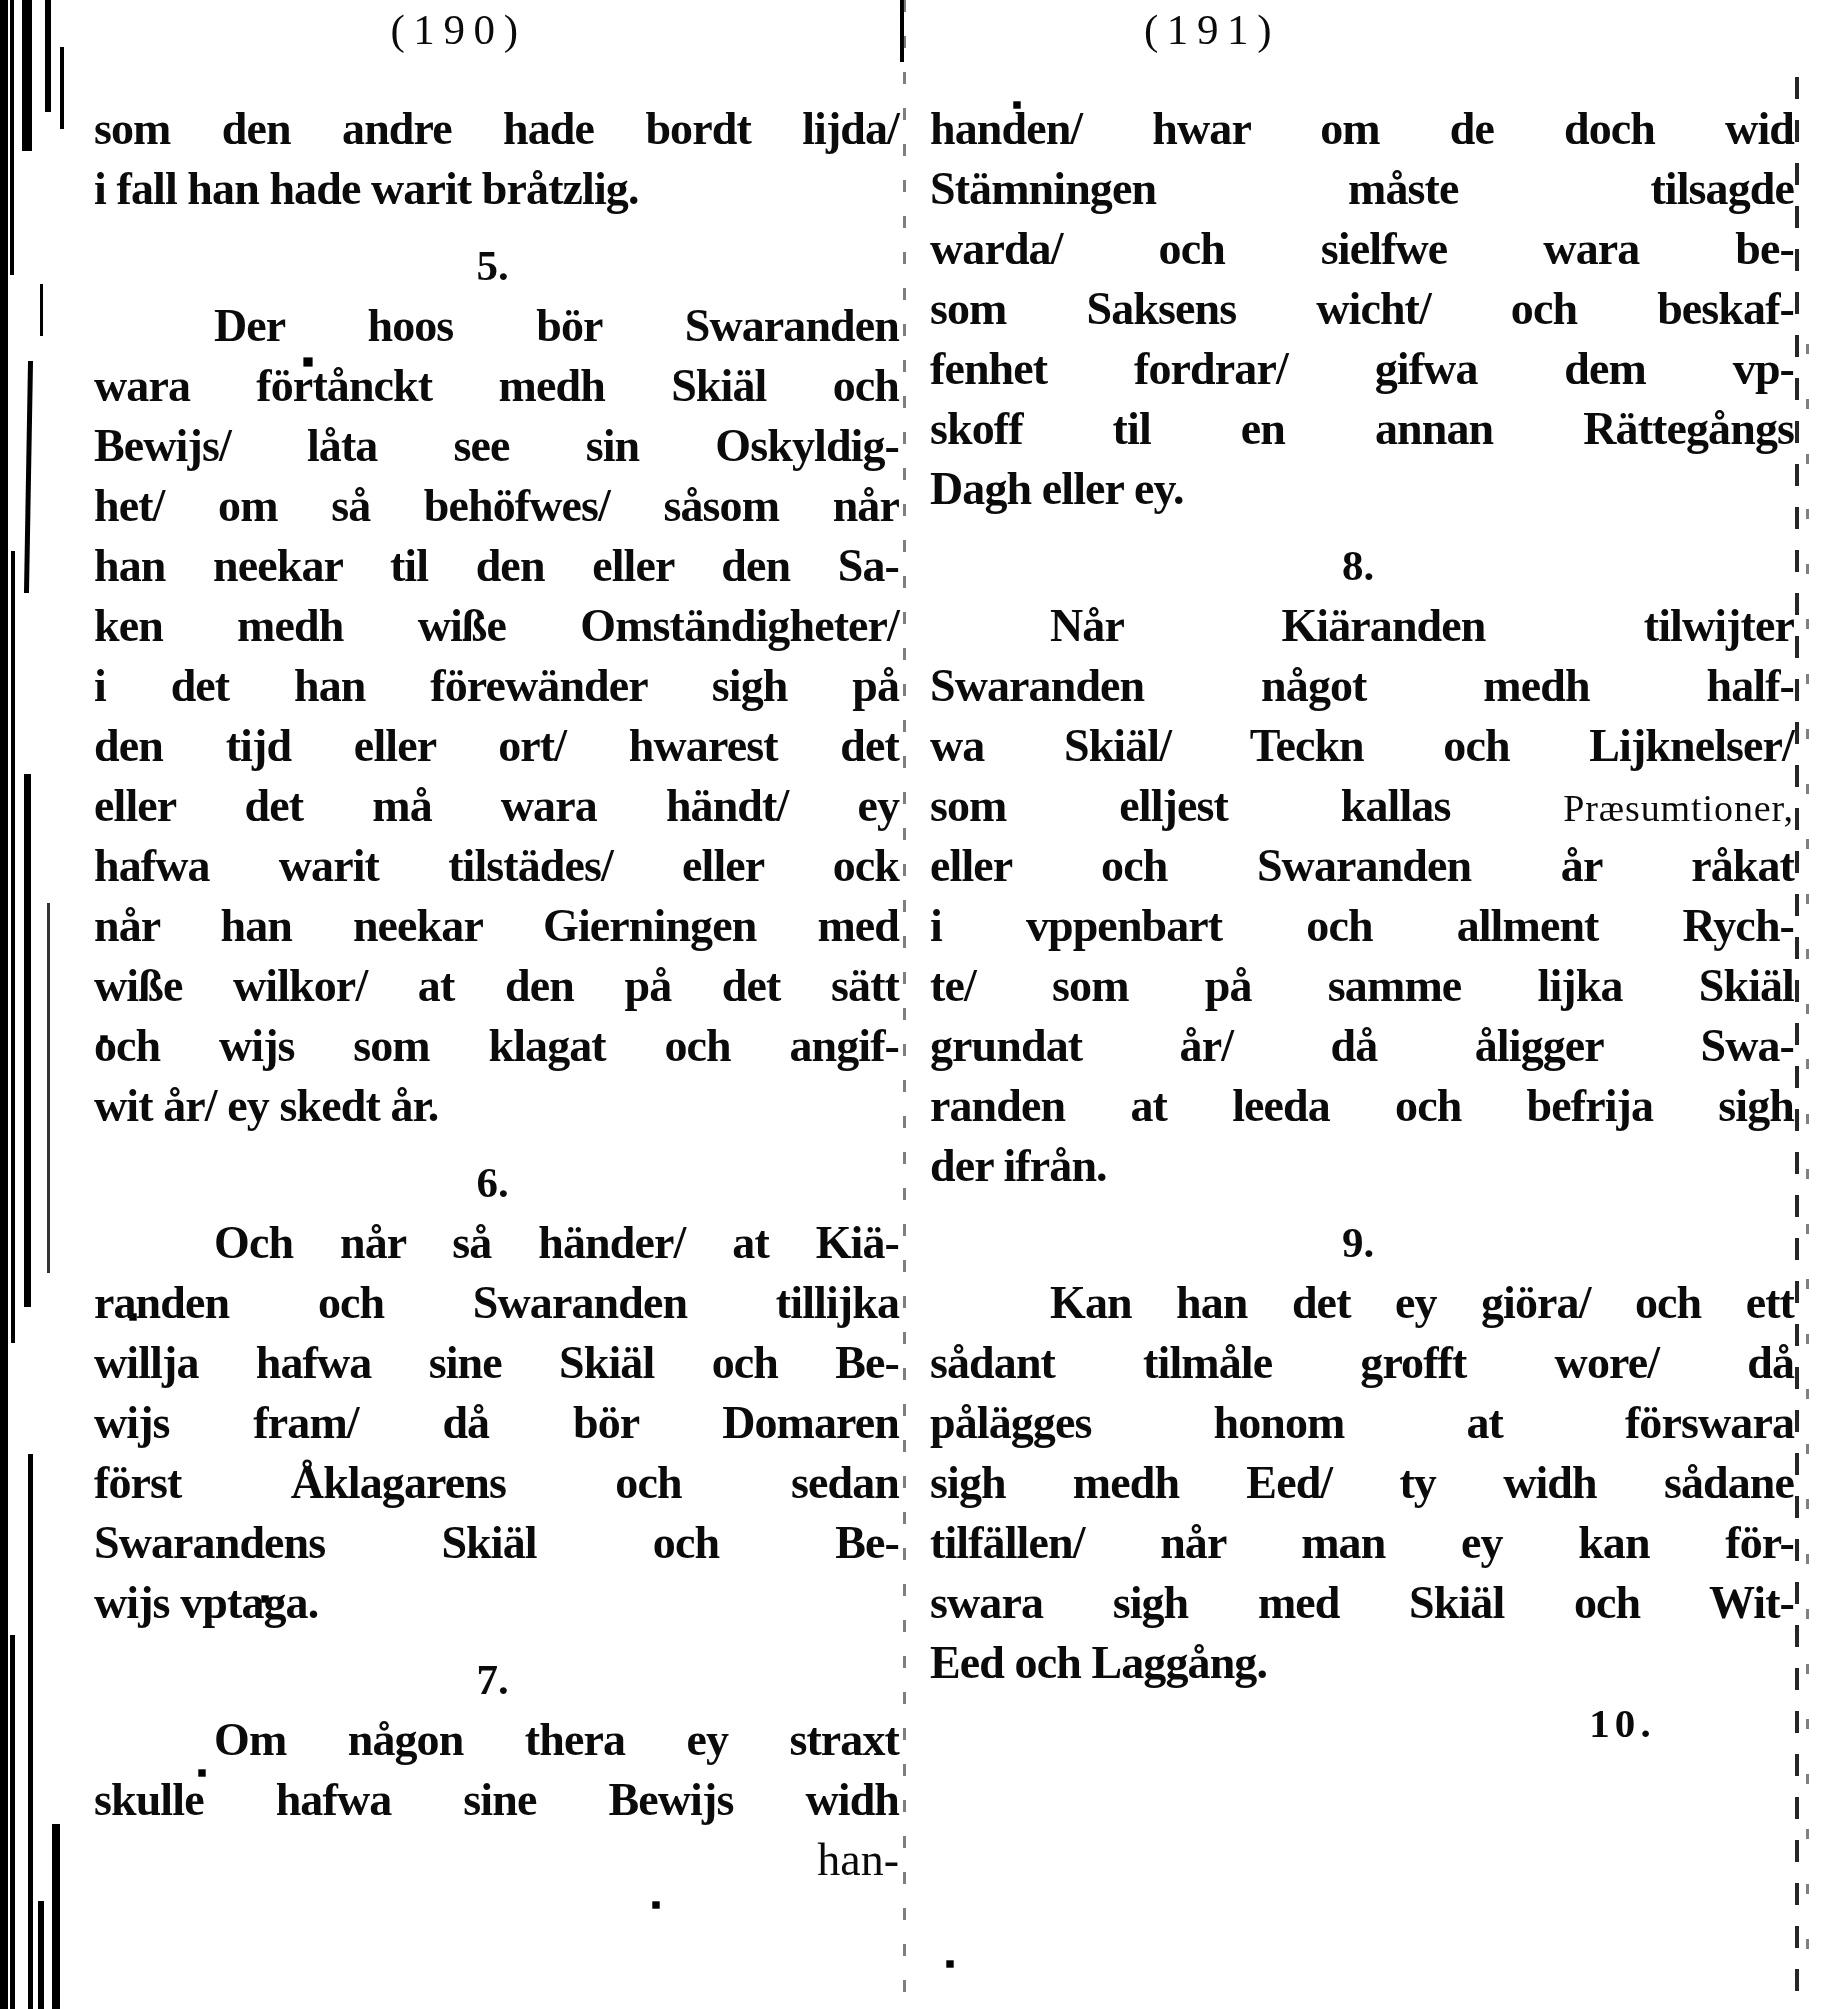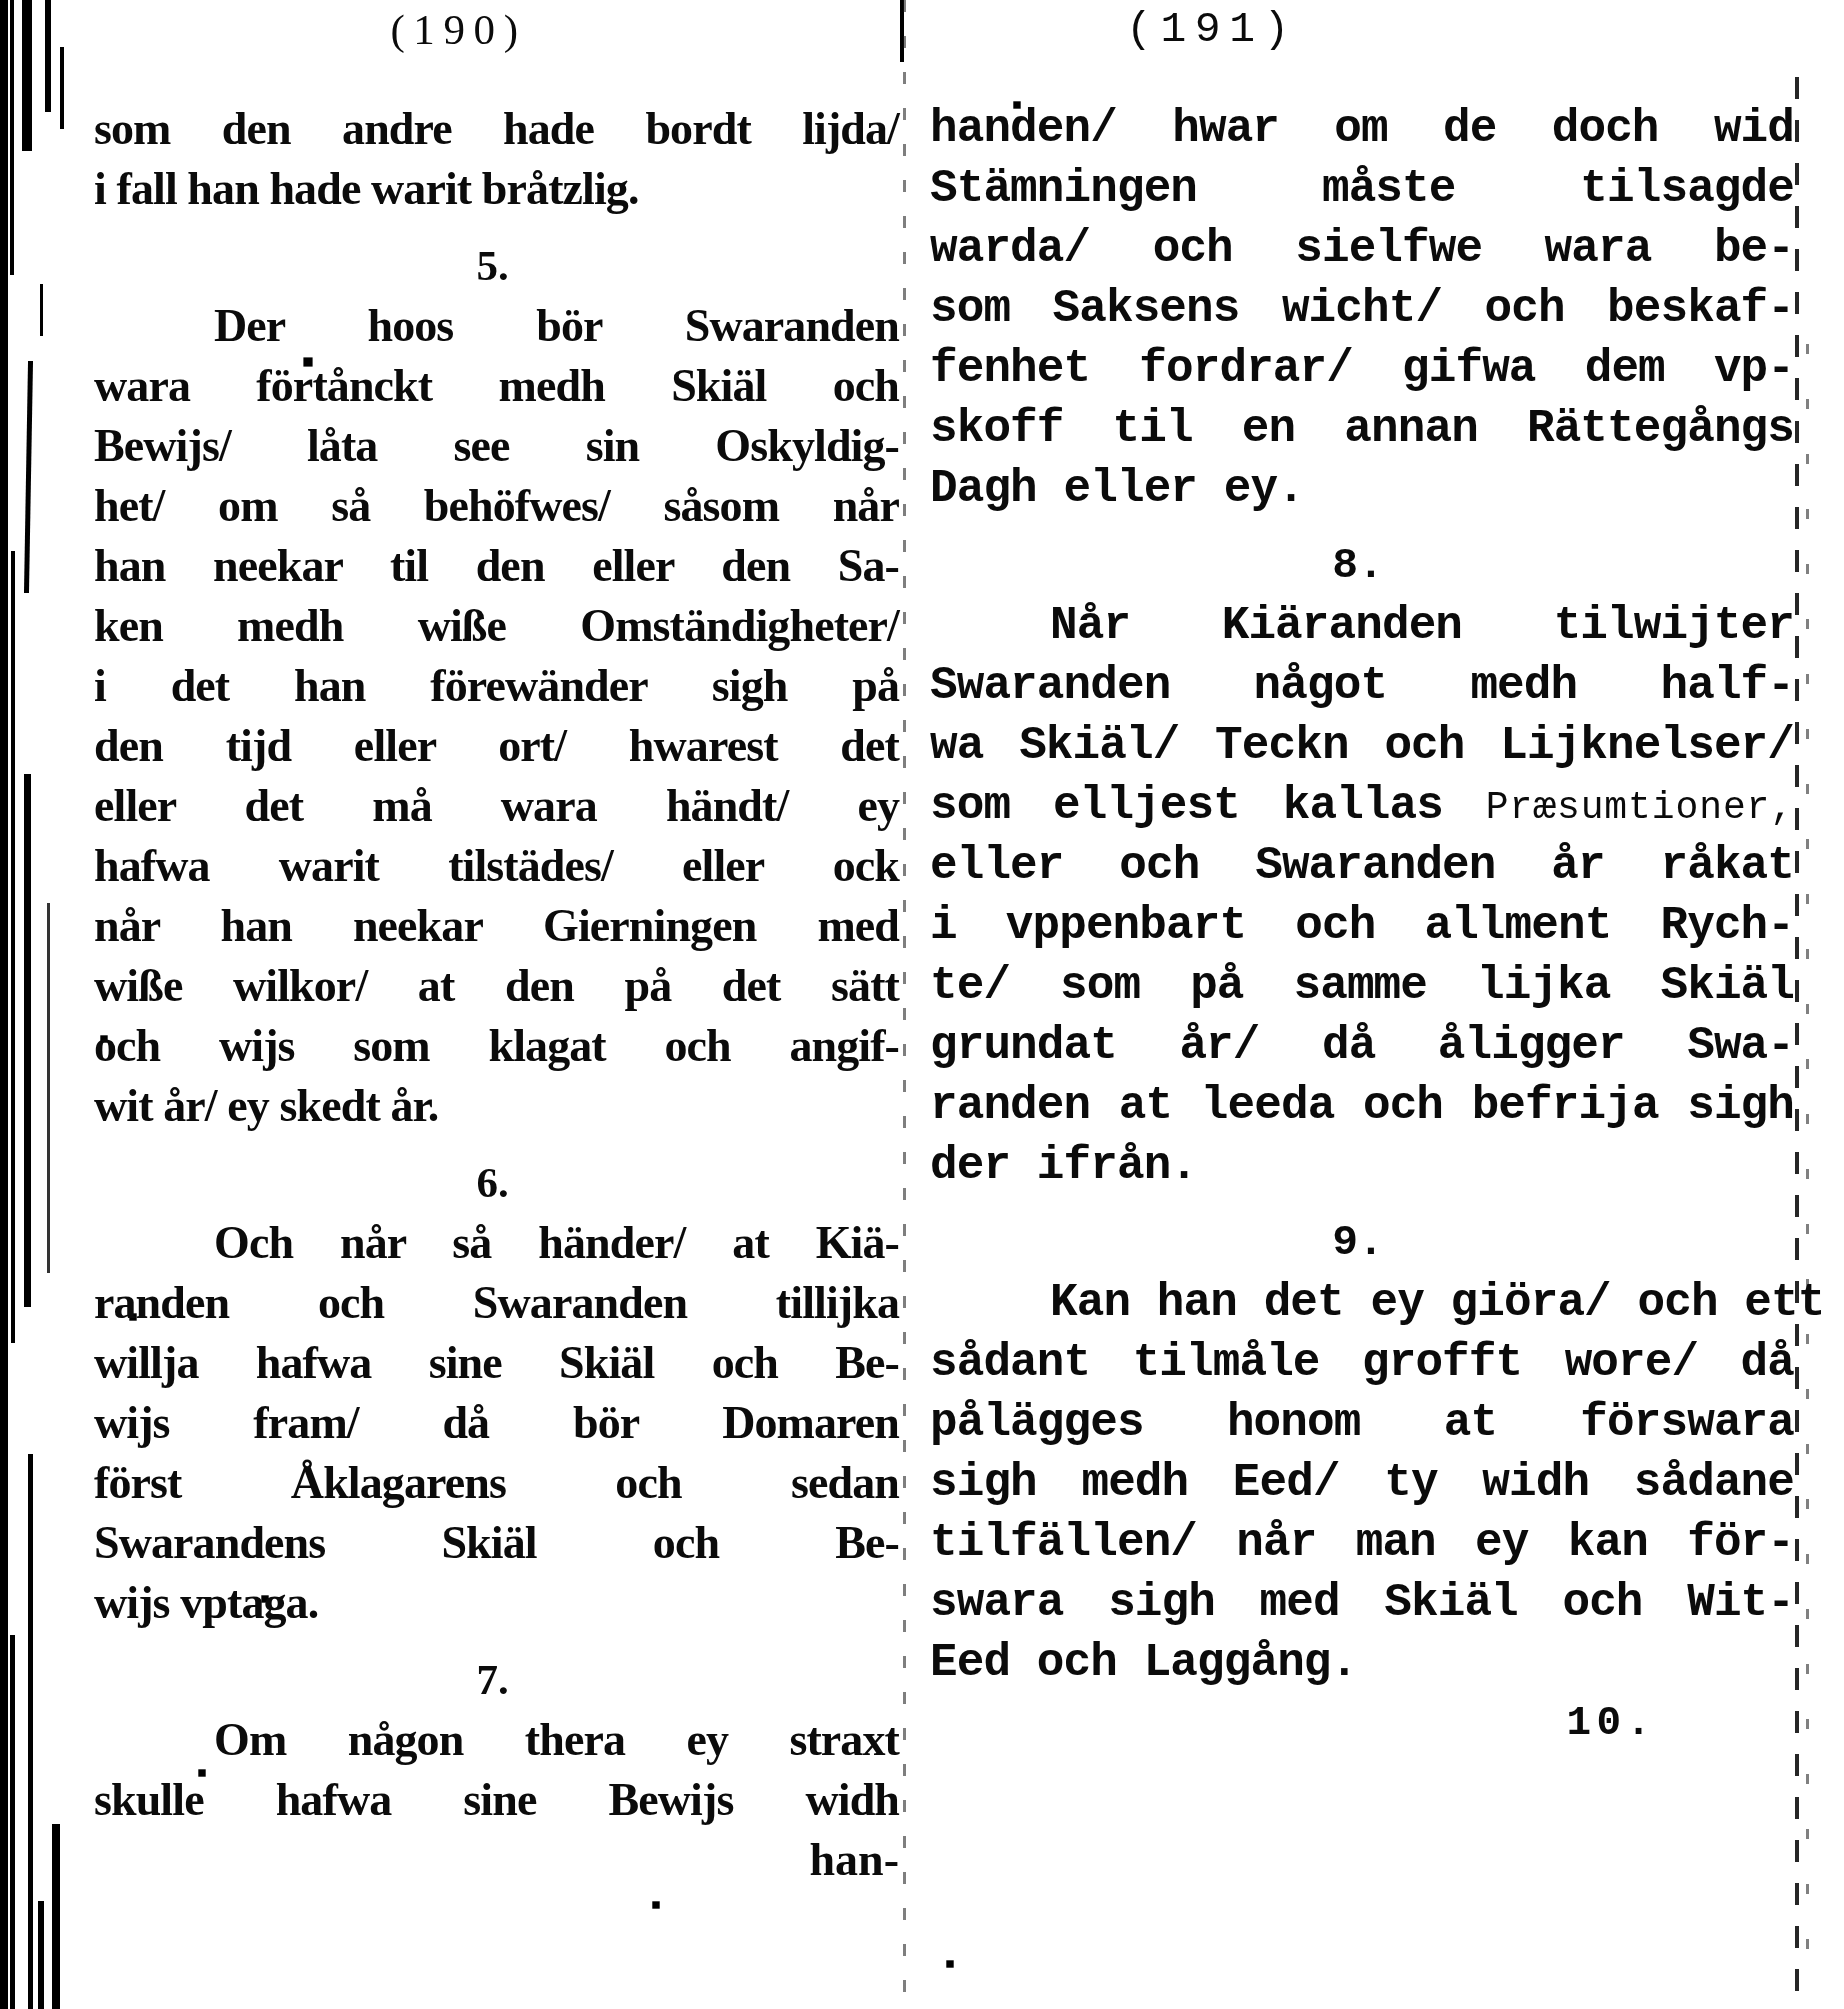--- a/index.html
+++ b/index.html
@@ -4,41 +4,41 @@
 <style>
   html,body{margin:0;padding:0;}
   body{
     width:1845px;height:2010px;position:relative;overflow:hidden;
     background:#ffffff;color:#0b0b0b;
     font-family:"Liberation Serif", serif;
   }
   
   .page-col{position:absolute;top:0;}
   #left-col{left:86px;width:813px;}
-  #right-col{left:922px;width:872px;font-family:Liberation Mono, monospace;}
+  #right-col{left:922px;width:872px;}
   .pagenum{
     height:60px;line-height:60px;
     text-align:center;font-size:43px;font-weight:400;letter-spacing:8.6px;
   }
   #left-col .pagenum{transform:translateX(-34px);}
   #right-col .pagenum{transform:translateX(-146px);}
   .page-body{margin-top:39px;}
   .tline{
     height:60px;line-height:60px;font-size:46px;font-weight:700;
     letter-spacing:-0.9px;white-space:nowrap;
     text-align:justify;text-align-last:justify;margin-left:8px;
   }
   .tline.end{text-align-last:left;}
   .tline.indent{text-indent:120px;}
   .secnum{
     height:60px;line-height:60px;margin-top:17px;
     text-align:center;font-size:43px;font-weight:700;
   }
   .catchword{
-    height:60px;line-height:60px;font-size:46px;font-weight:700;
+    height:60px;line-height:60px;font-size:46px;font-weight:400;
     text-align:right;
   }
   .catchword.romancatch{
     font-weight:700;font-size:41px;letter-spacing:5.2px;
     padding-right:138px;
   }
   .roman{font-weight:400;font-size:38px;letter-spacing:0.9px;}
   
   .artifact{position:absolute;background:#000;}
   #gutter-line{

